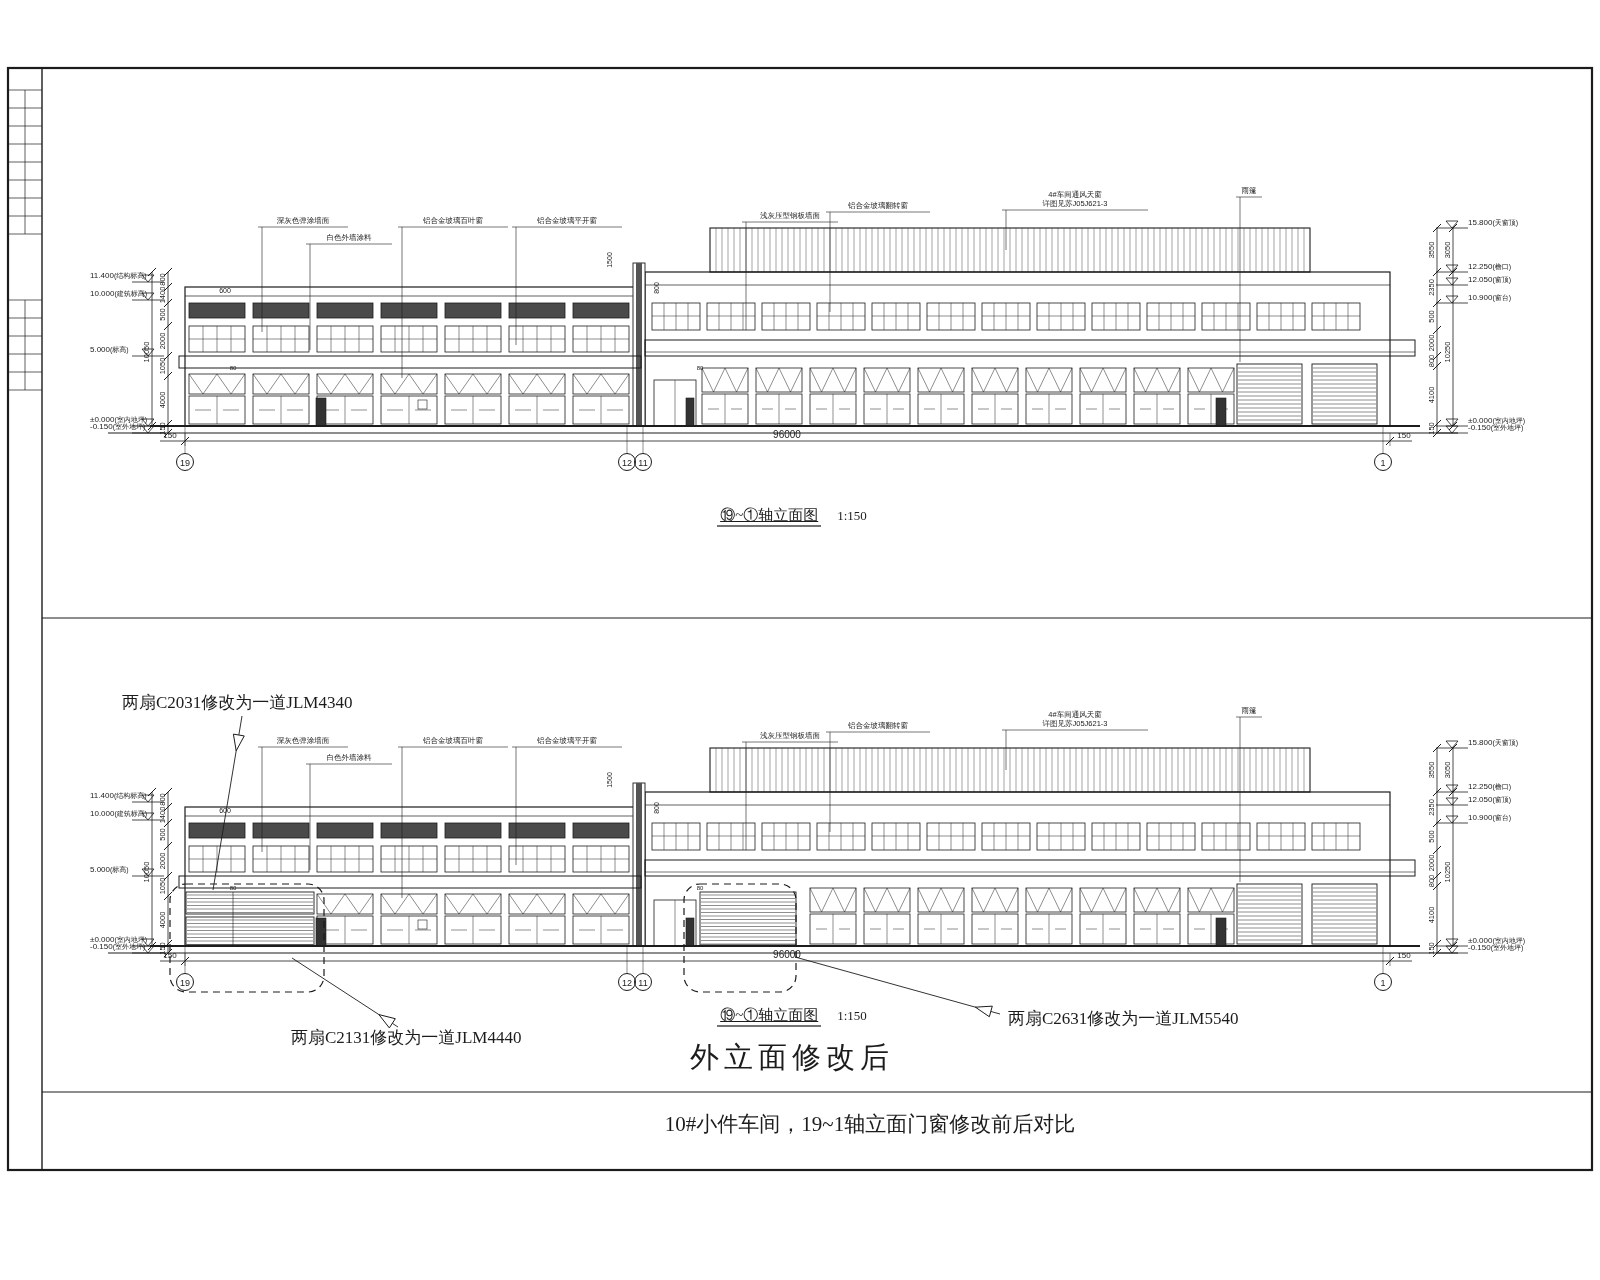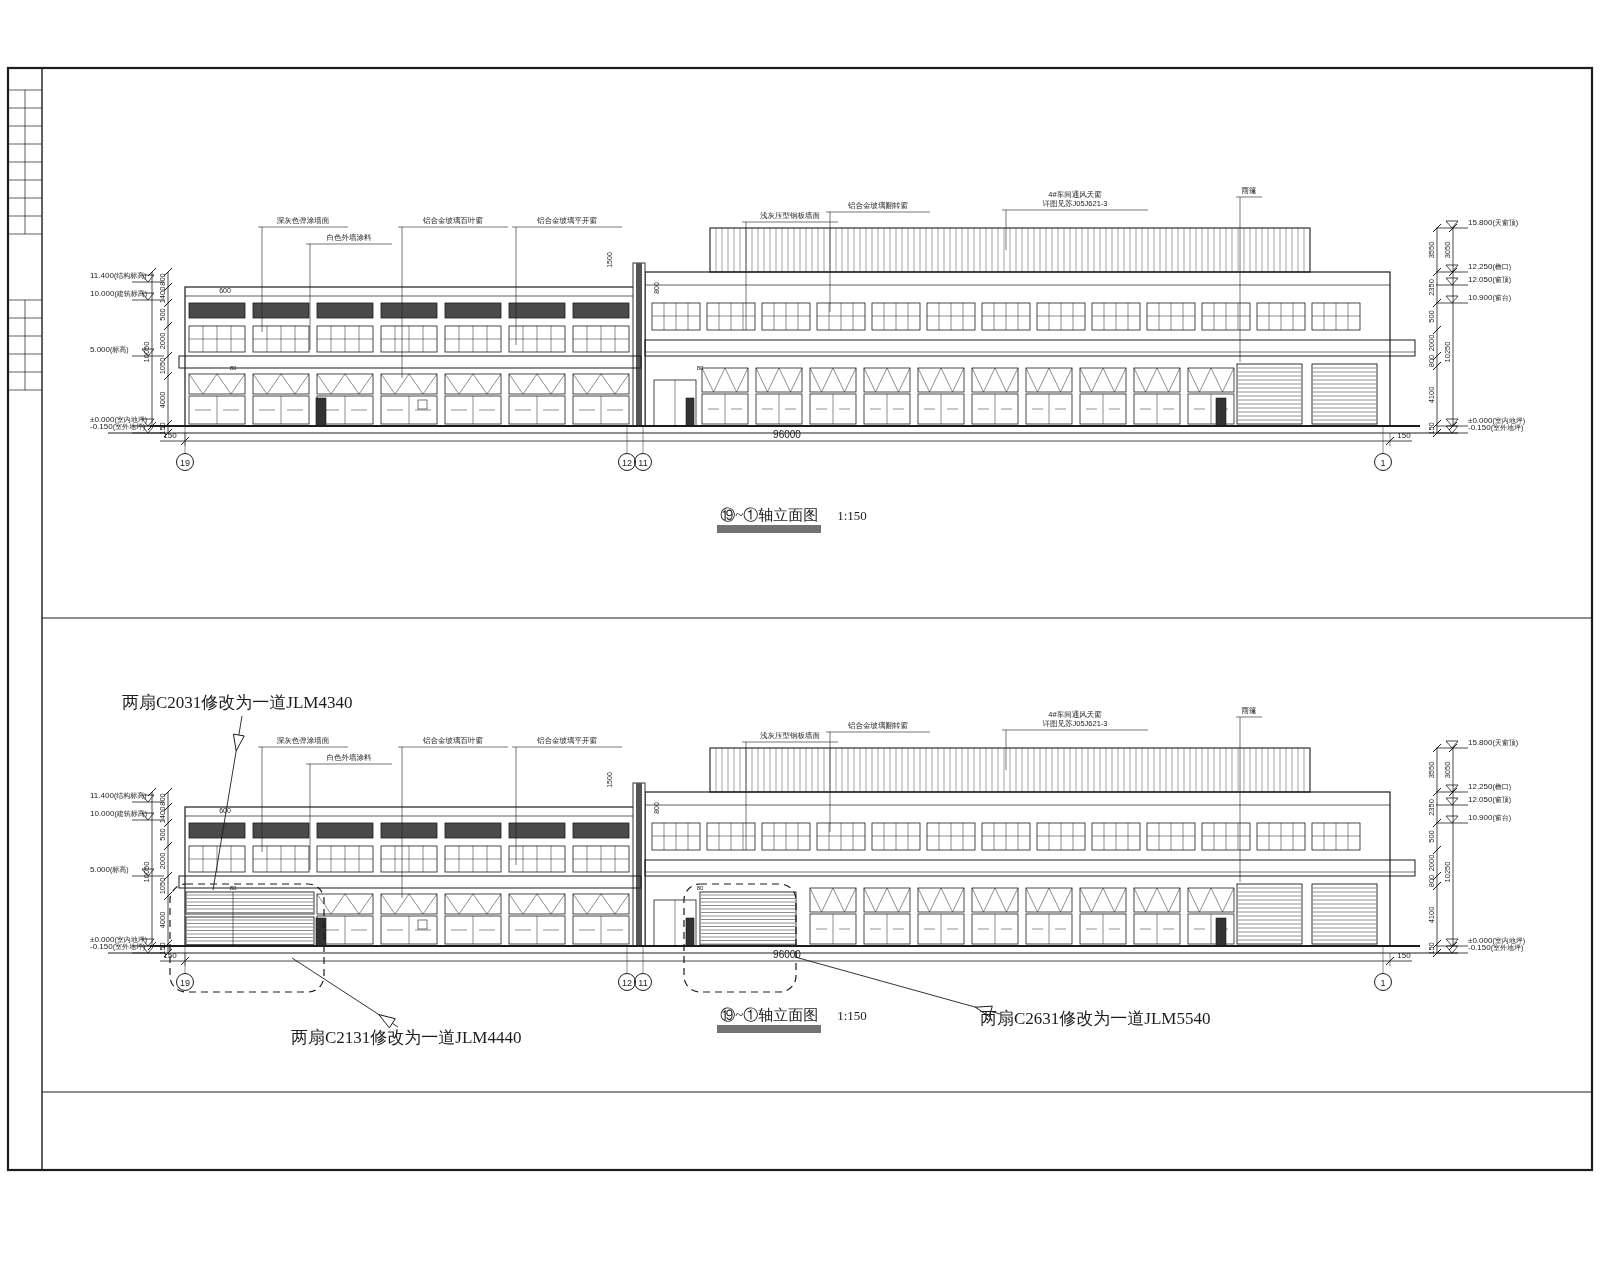--- a/index.html
+++ b/index.html
@@ -1,21 +1,21 @@
 <!DOCTYPE html>
 <html><head>
 <meta charset="utf-8">
 <style>
   html,body{margin:0;padding:0;background:#ffffff;}
   .page{position:relative;width:1600px;height:1280px;background:#ffffff;overflow:hidden;
         font-family:"Liberation Sans",sans-serif;color:#1c1c1c;}
   svg{position:absolute;left:0;top:0;}
   .overlay{position:absolute;white-space:nowrap;color:#1c1c1c;}
   .cap-scale{width:300px;text-align:center;font-family:"Liberation Serif",serif;font-size:15px;}
-  .cap-scale .u{border-bottom:8px solid #737373;padding:0 3px 2px 3px;}
+  .cap-scale .u{border-bottom:2px solid #737373;padding:0 3px 2px 3px;text-decoration:underline;}
   .cap-scale .r{font-size:13px;margin-left:16px;}
   .cap-big{width:300px;text-align:center;font-family:"Liberation Serif",serif;
            font-size:29px;letter-spacing:5px;}
   .note{font-family:"Liberation Serif",serif;font-size:17px;}
   .sheet-title{width:620px;text-align:center;font-family:"Liberation Serif",serif;font-size:21px;}
 </style>
 </head>
 <body>
 
 <div class="page">
@@ -1121,18 +1121,20 @@
       </g>
     </svg>
 
   <div class="overlay cap-scale" style="left:642px;top:506px;">
     <span class="u">⑲~①轴立面图</span><span class="r">1:150</span>
   </div>
 
   <div class="overlay cap-scale" style="left:642px;top:1006px;">
     <span class="u">⑲~①轴立面图</span><span class="r">1:150</span>
   </div>
+  <div class="overlay cap-big" style="left:642px;top:1038px;">外立面修改后</div>
 
   <div class="overlay note" style="left:122px;top:691px;text-align:center;">两扇C2031修改为一道JLM4340</div>
   <div class="overlay note" style="left:291px;top:1026px;font-family:Liberation Serif, serif;">两扇C2131修改为一道JLM4440</div>
-  <div class="overlay note" style="left:980px;top:1007px;">两扇C2631修改为一道JLM5540</div>
+  <div class="overlay note" style="left:1008px;top:1007px;">两扇C2631修改为一道JLM5540</div>
 
+  <div class="overlay sheet-title" style="left:560px;top:1110px;">10#小件车间，19~1轴立面门窗修改前后对比</div>
 </div>
 
 </body></html>

